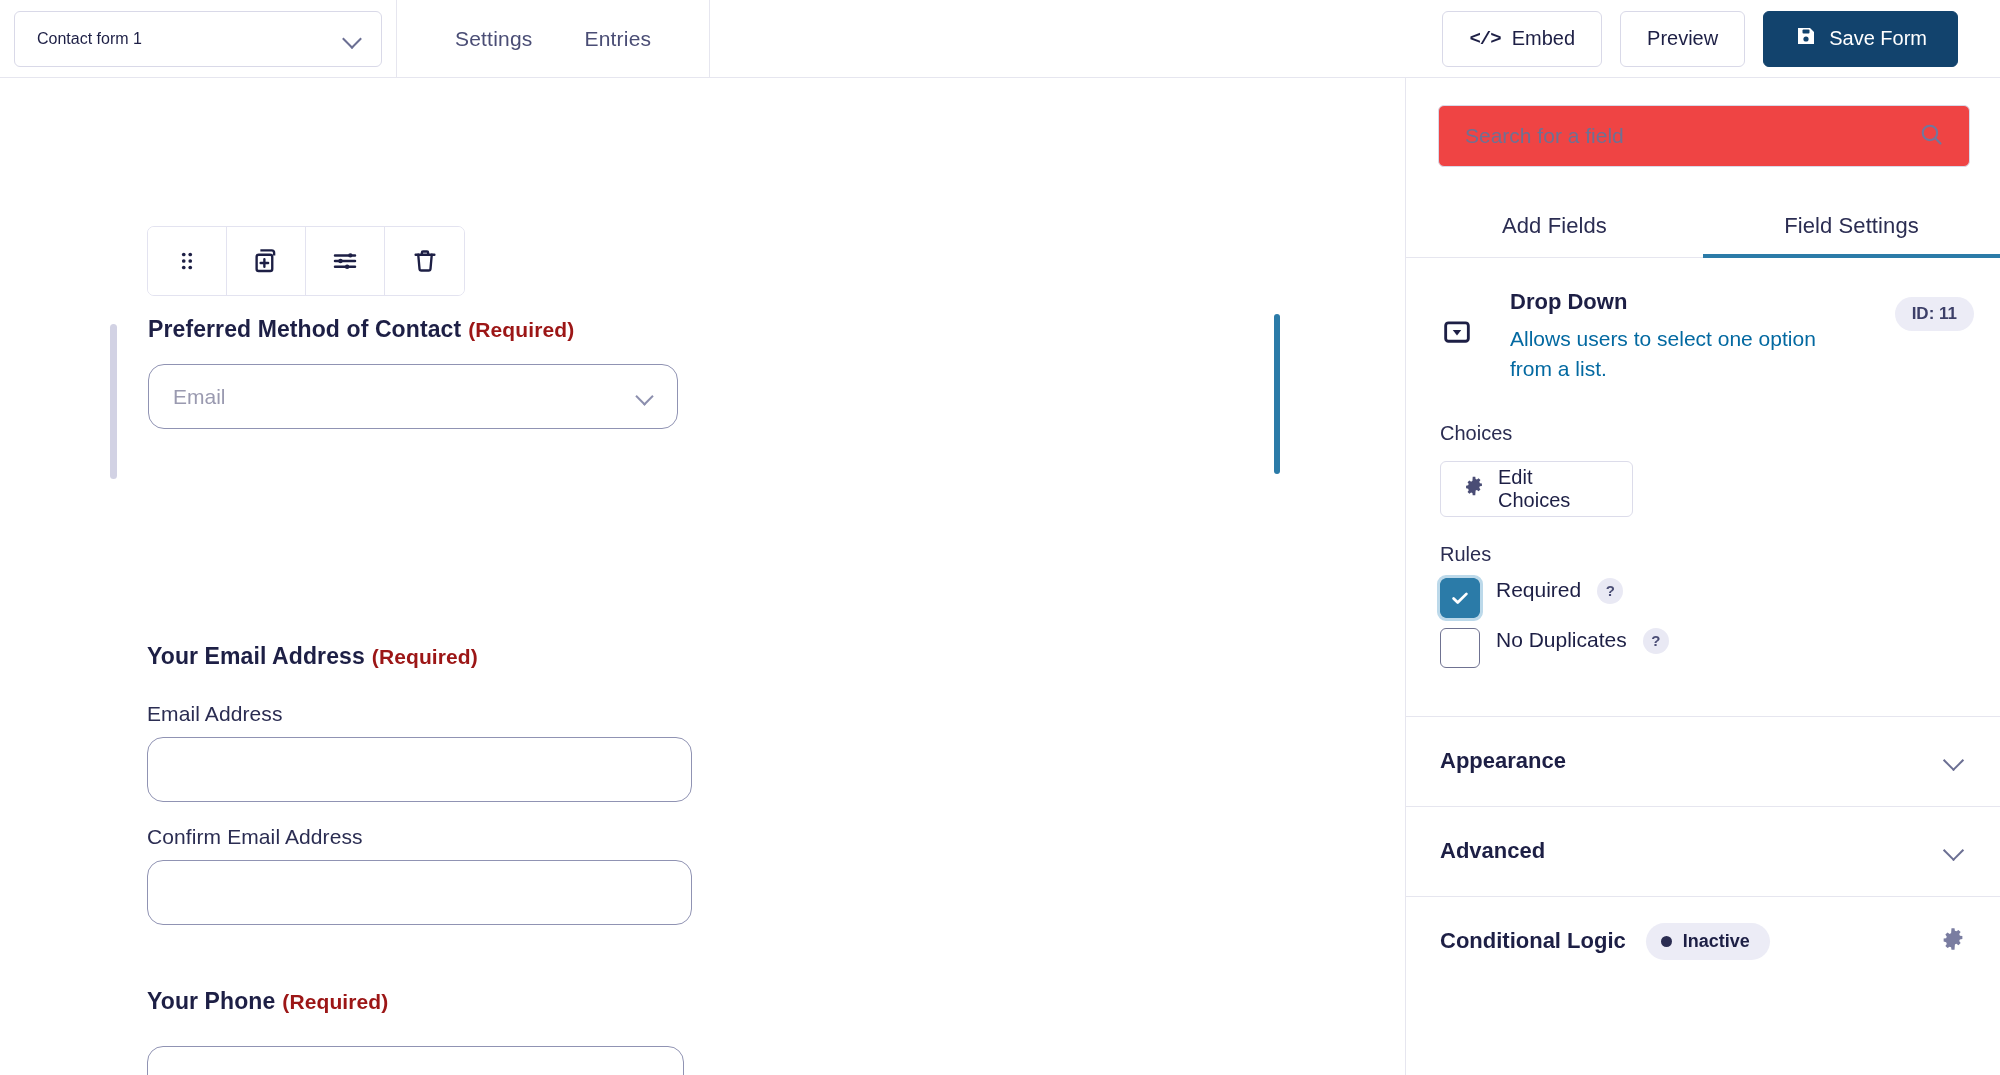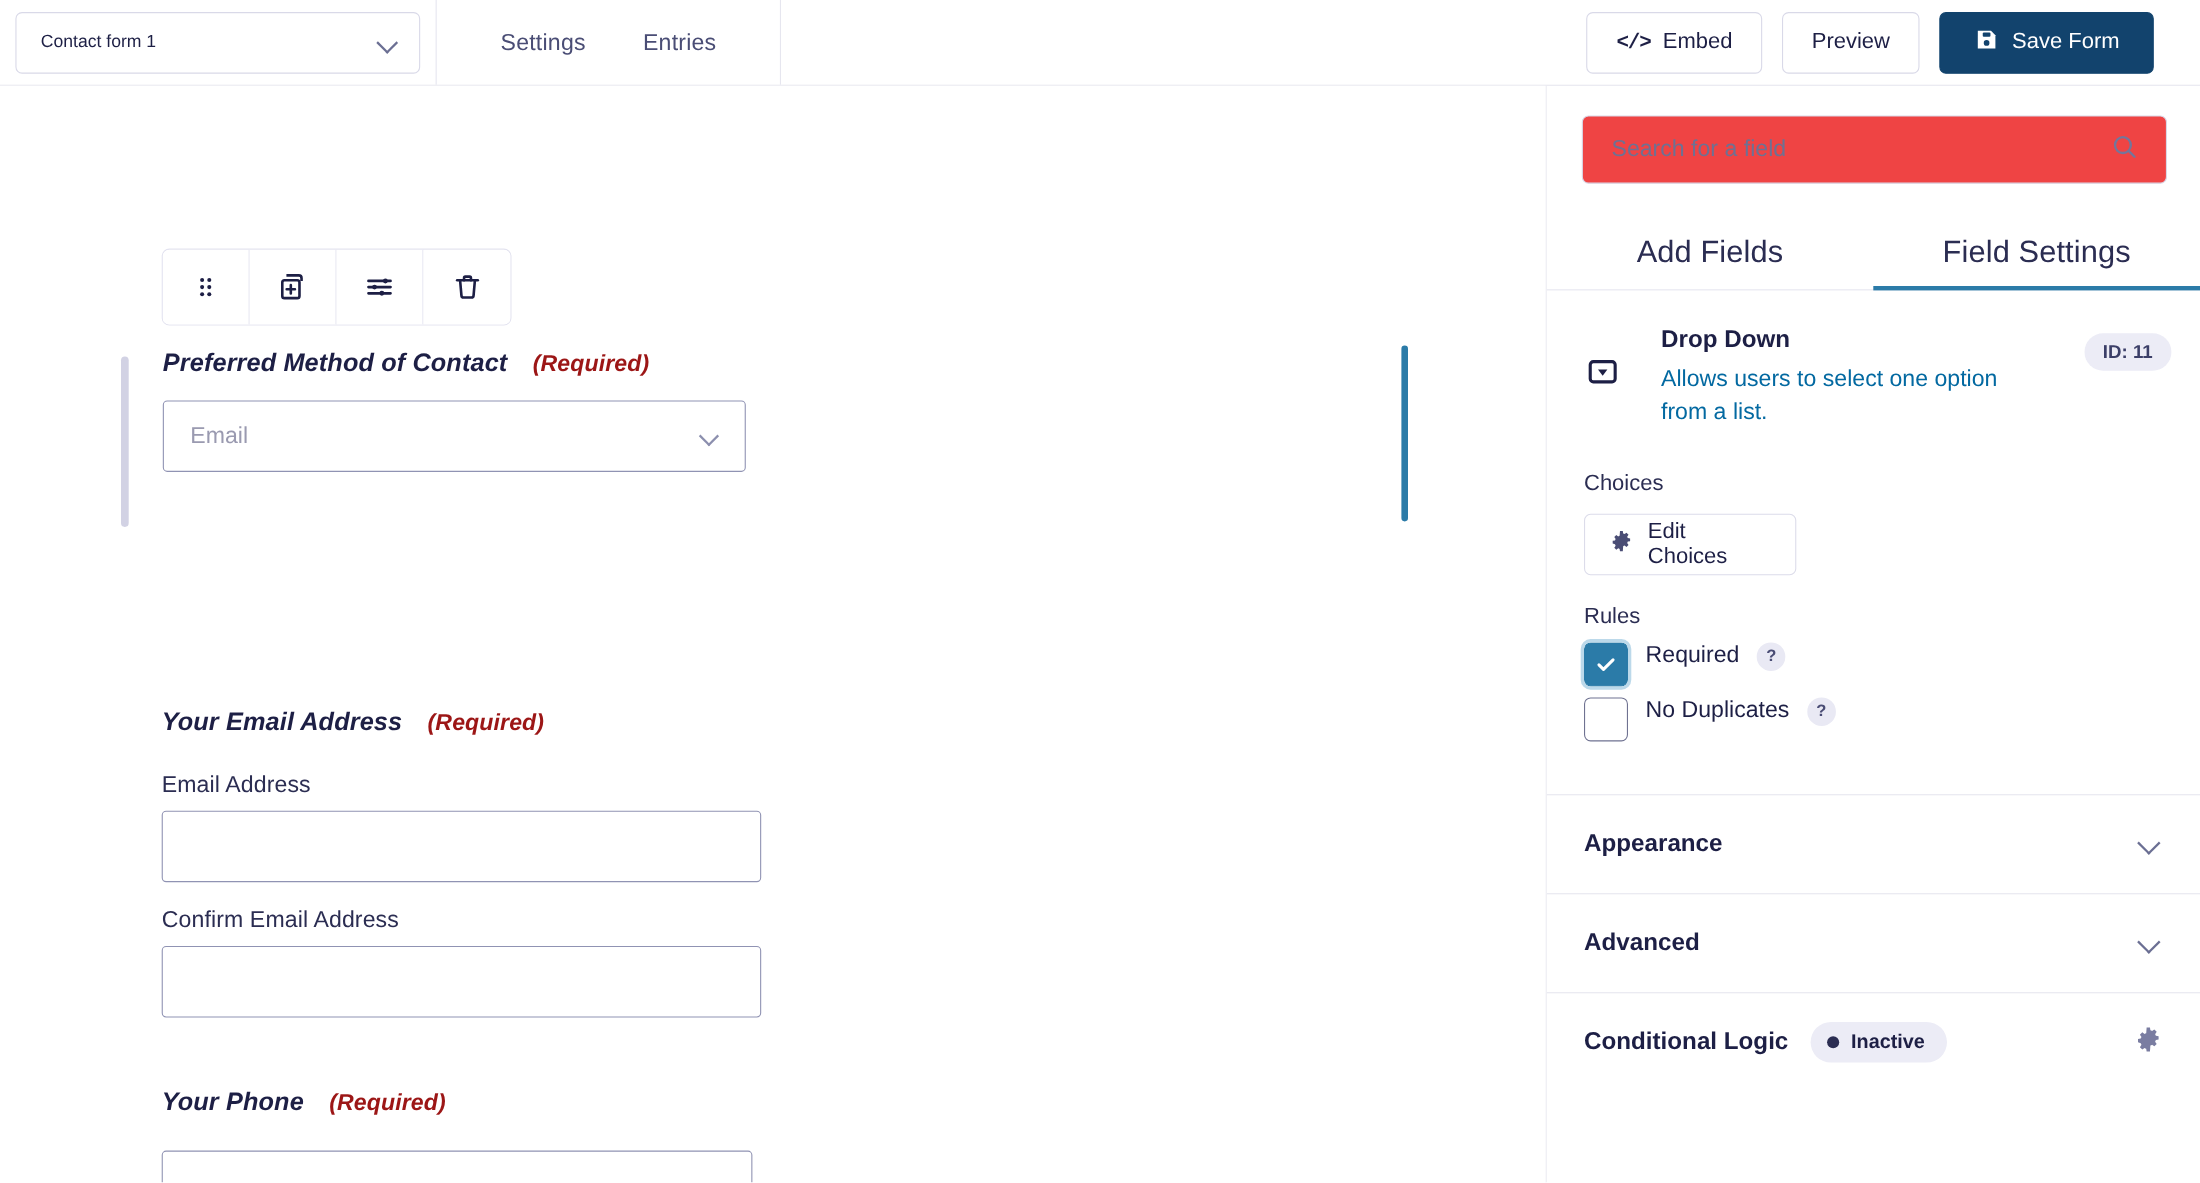--- a/index.html
+++ b/index.html
@@ -102,28 +102,27 @@
     position: absolute; left: 0; top: 0; width: 7px; height: 155px;
     background: #d2d2e4; border-radius: 4px;
   }
   .sel-bar-right {
     position: absolute; right: 0; top: -10px; width: 6px; height: 160px;
     background: #2b7ba8; border-radius: 4px;
   }
 
   .fld-label {
     font-size: 23px; font-weight: 700; color: #1d1f45;
-    display: flex; align-items: baseline; gap: 23px;
+    display: flex; align-items: baseline; gap: 7px;
     letter-spacing: .1px;
-    font-style: italic;
   }
   .req { color: #9c1616; font-size: 21px; font-weight: 700; }
 
   .input-box {
-    border: 1px solid #9093b3; border-radius: 4px;
+    border: 1px solid #9093b3; border-radius: 16px;
     background: #fff; height: 65px;
   }
   .select-box {
     display: flex; align-items: center; justify-content: space-between;
     padding: 0 22px 0 24px;
   }
   .select-placeholder { font-size: 21px; color: #9a9ab0; }
   .chev-sm { width: 18px; height: 18px; position: relative; }
   .chev-sm::after {
     content: ""; position: absolute; left: 1px; top: 2px;
@@ -155,21 +154,21 @@
     font-family: inherit; background: transparent; flex: 1;
   }
   .sb-search input::placeholder { color: #6e7193; }
 
   .sb-tabs {
     display: flex; margin-top: 30px;
     border-bottom: 1px solid #e6e6ef;
   }
   .sb-tab {
     flex: 1; text-align: center; padding: 16px 0 18px;
-    font-size: 28px; color: #2b2d52; cursor: pointer;
+    font-size: 22px; color: #2b2d52; cursor: pointer;
     position: relative; letter-spacing: .1px;
   }
   .sb-tab.active::after {
     content: ""; position: absolute; left: 0; right: -40px; bottom: -1px;
     height: 4px; background: #2b7ba8;
   }
 
   .sb-field-info {
     display: flex; align-items: flex-start; gap: 30px;
     padding: 31px 26px 0 34px;

